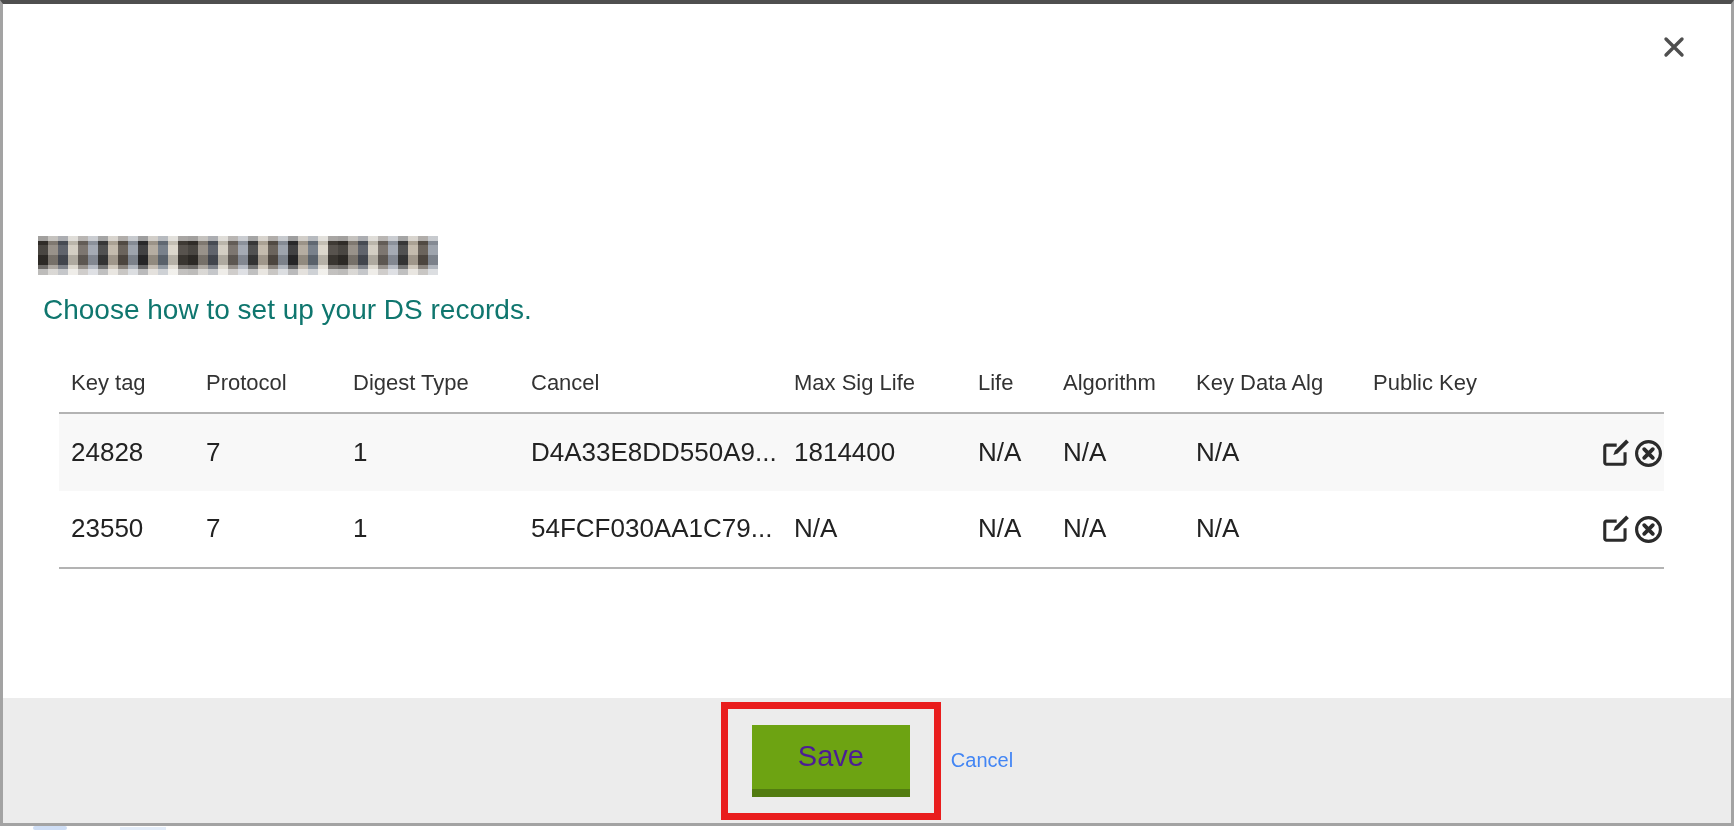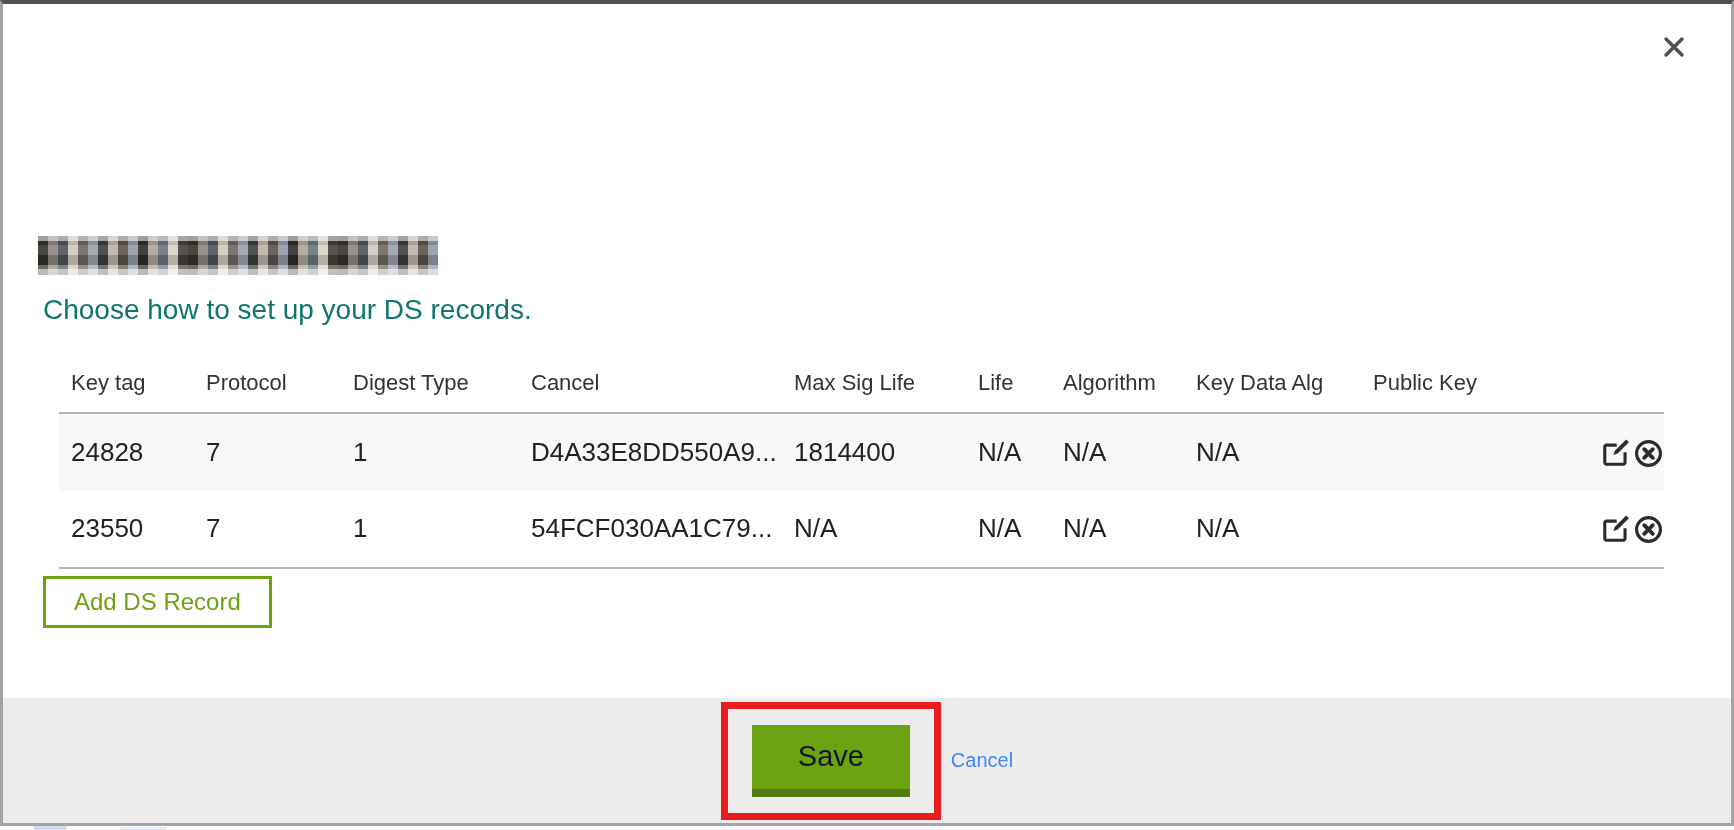--- a/index.html
+++ b/index.html
@@ -88,21 +88,21 @@
     border:7px solid var(--annotation-red);
     padding:16px 24px;
     margin-right:10px;
     background:transparent;
   }
   .save-btn{
     width:158px;height:72px;
     background:var(--brand-green);
     border:none;
     border-bottom:8px solid var(--brand-green-dark);
-    color:#0f172a;font-size:29px;font-family:inherit;
+    color:#4c1d95;font-size:29px;font-family:inherit;
     cursor:pointer;
   }
   .cancel-link{
     color:var(--link-blue);
     font-size:20px;text-decoration:none;cursor:pointer;
   }
 </style>
 </head>
 <body>
 
@@ -207,21 +207,20 @@
                   <path d="M9.4 9.4 L16.6 16.6 M16.6 9.4 L9.4 16.6" stroke="#2b2b2b" stroke-width="3.2" stroke-linecap="round" fill="none"></path>
                 </svg>
               </span>
             </button>
           </td>
         </tr>
       </tbody>
     </table>
   </div>
 
-  <button class="add-btn">Add DS Record</button>
 
   <div class="footer">
     <div class="annotation-box">
       <button class="save-btn">Save</button>
     </div>
     <a class="cancel-link">Cancel</a>
   </div>
 
 </div>
 

